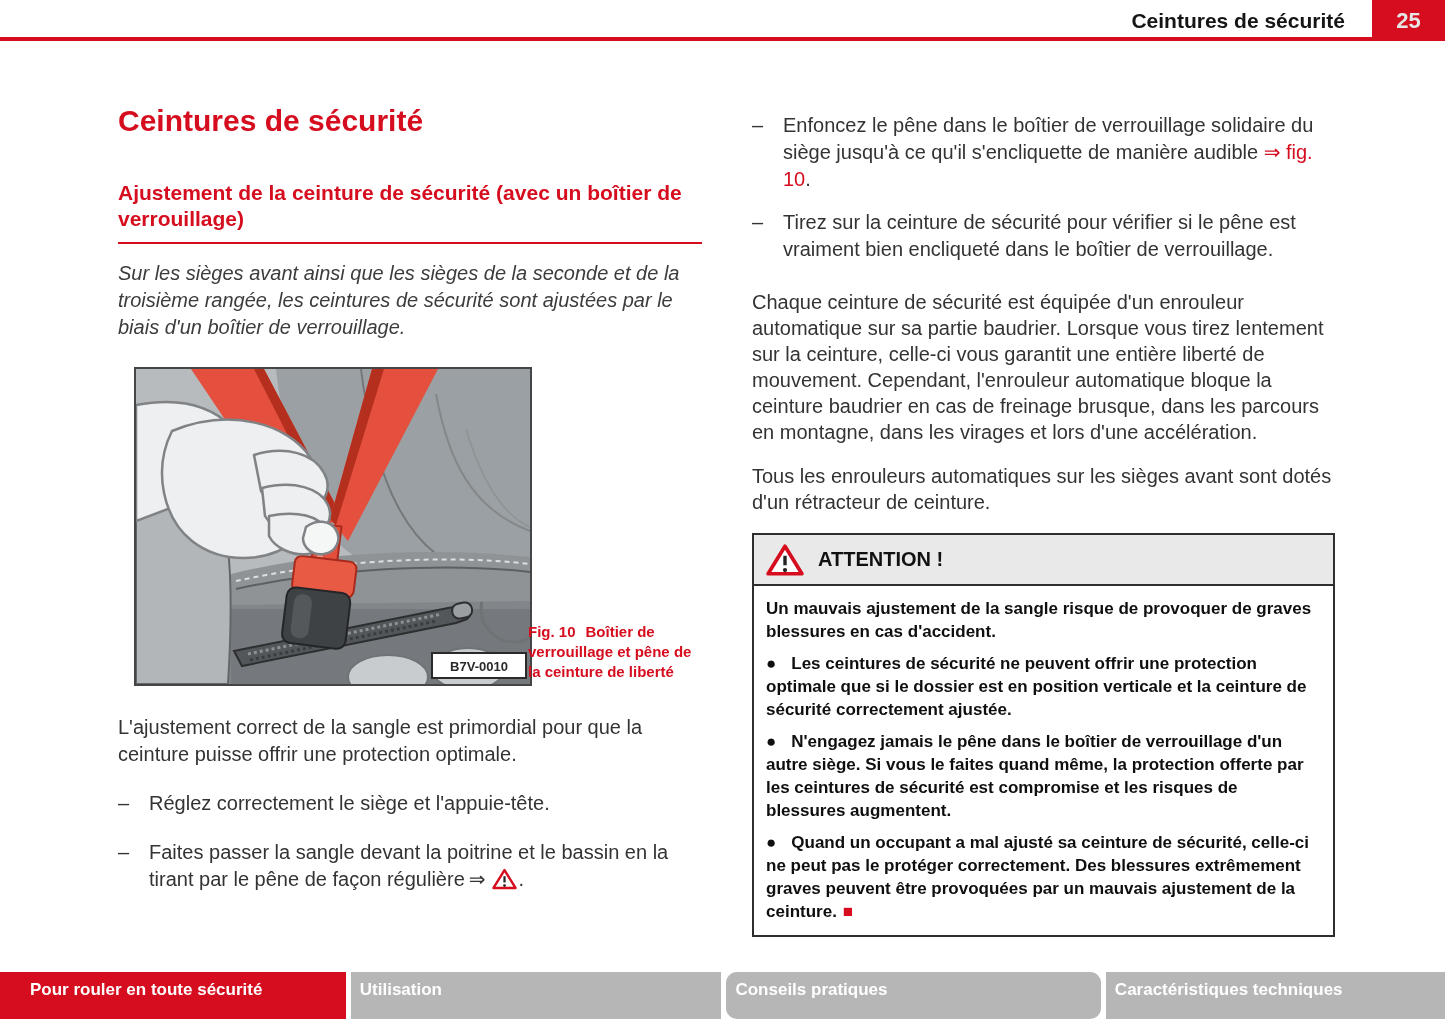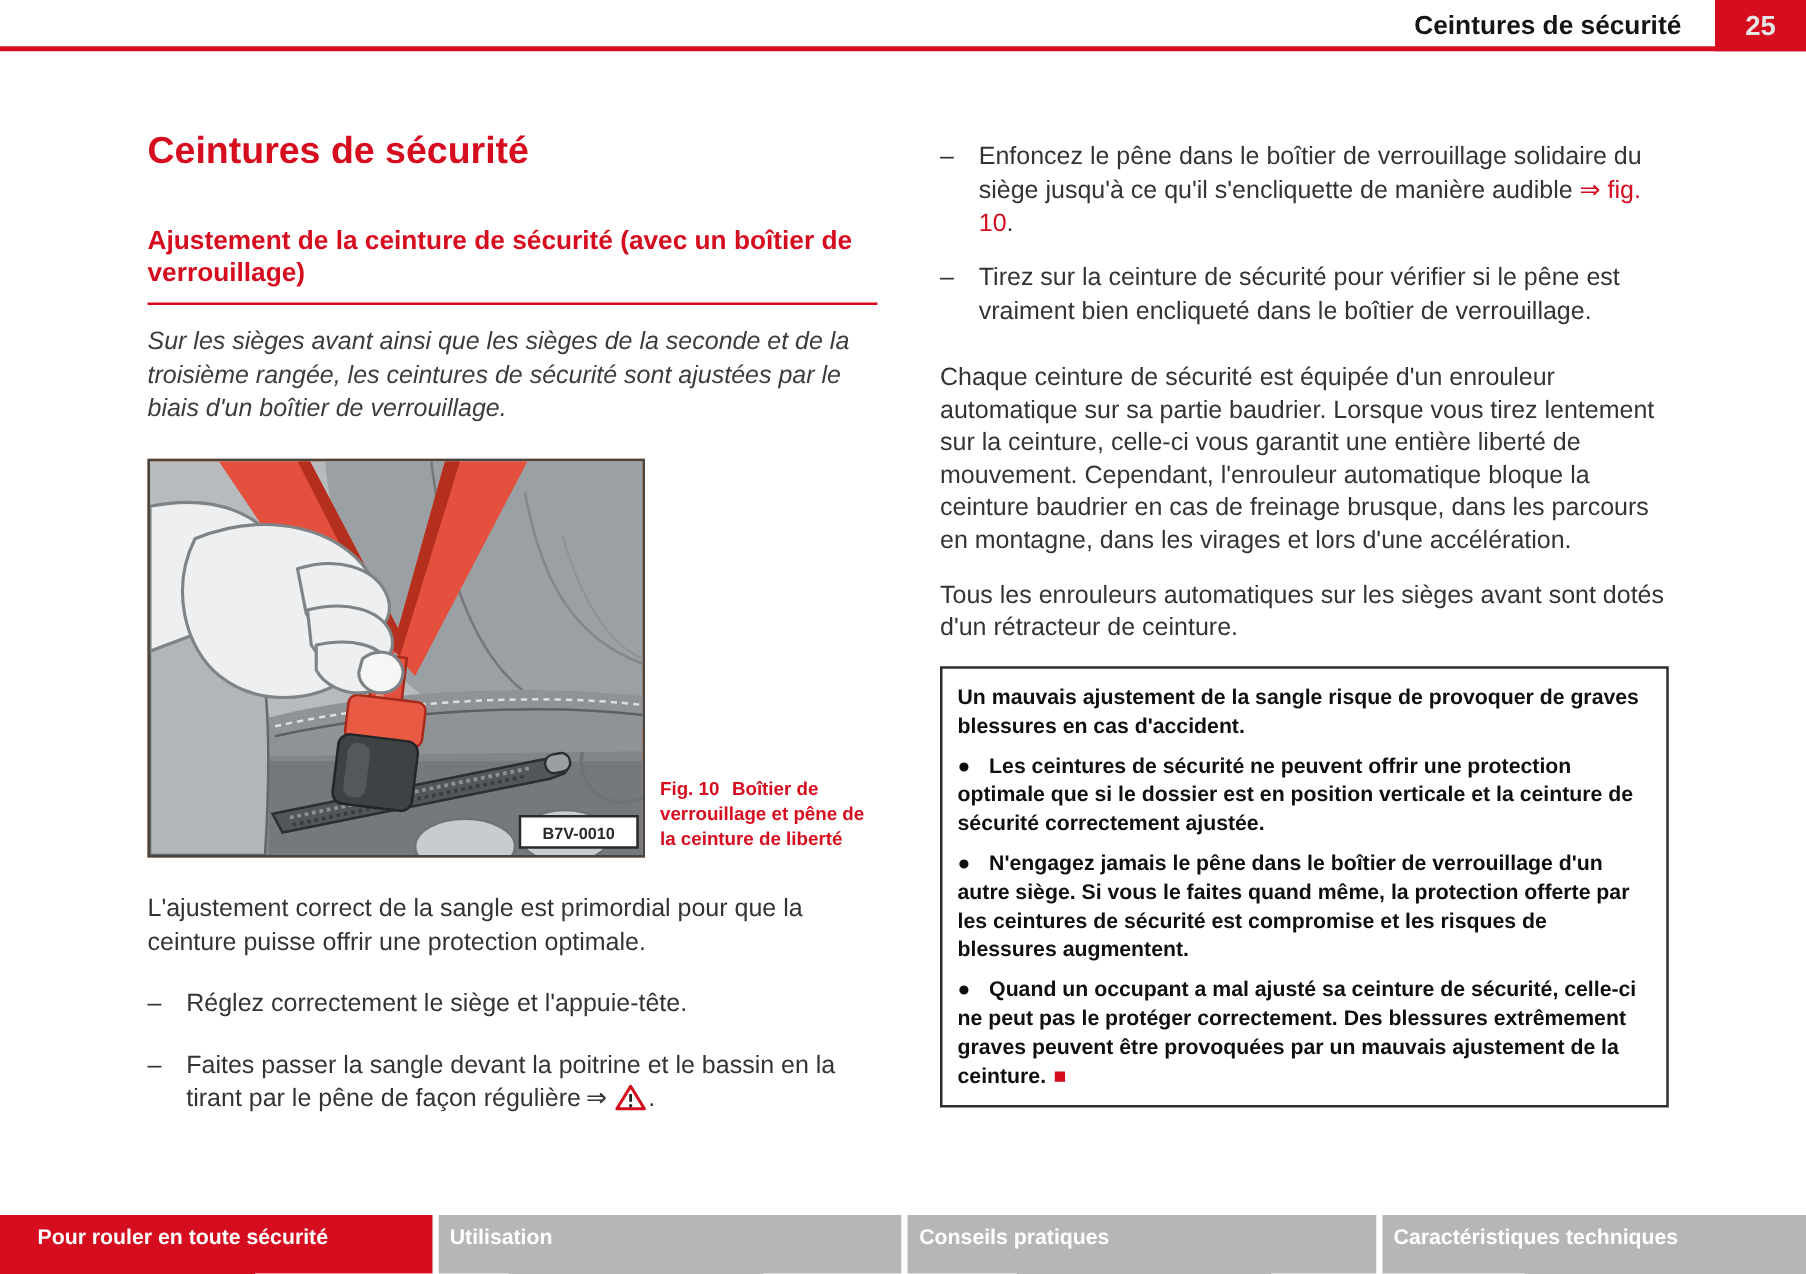--- a/index.html
+++ b/index.html
@@ -26,39 +26,39 @@
     padding-bottom:10px;border-bottom:2px solid var(--red);}
   p.intro{margin:16px 0 0;font-style:italic;font-size:20px;line-height:27px;color:#3c3c3c;}
   p.body{margin:28px 0 0;font-size:20px;line-height:27px;color:var(--ink);}
   .dash-item{position:relative;margin:22px 0 0;padding-left:31px;font-size:20px;line-height:27px;color:var(--ink);}
   .dash-item .dash{position:absolute;left:0;top:0;}
   .ref-red{color:var(--red);}
   .inline-warn-icon{vertical-align:-4px;margin:0 2px 0 6px;}
   .arrow-dark{margin-left:4px;}
   
   .figure-row{position:relative;margin-top:26px;height:319px;}
-  .figure-frame{position:absolute;left:0;top:0;width:394px;height:315px;border:2px solid #454545;background:#f97316;}
+  .figure-frame{position:absolute;left:16px;top:0;width:394px;height:315px;border:2px solid #454545;background:#84cc16;}
   .figure-caption{position:absolute;left:410px;bottom:4px;width:178px;color:var(--red);
     font-weight:bold;font-size:15px;line-height:20px;}
   .caption-label{margin-right:10px;}
   
   .warn-box{margin-top:18px;border:2px solid #2e2e2e;background:#fff;}
   .warn-head{display:flex;align-items:center;gap:14px;background:#e9e9e9;
     border-bottom:2px solid #2e2e2e;padding:8px 12px;height:33px;}
   .warn-title{font-size:20px;font-weight:bold;color:#111;}
   .warn-body{padding:2px 12px 12px;}
   .warn-body p{margin:9px 0 0;font-size:17px;line-height:23px;font-weight:bold;color:var(--warn-ink);}
   .bullet-mark{margin-right:15px;}
   .end-square{color:var(--red);margin-left:6px;}
   
   .footer{position:absolute;left:0;bottom:0;width:1445px;height:47px;display:flex;gap:5px;background:#fff;}
   .ftab{height:47px;box-sizing:border-box;color:#fff;font-weight:bold;font-size:17px;padding-top:8px;}
   .ftab-active{width:361px;background:var(--red);padding-left:30px;}
   .ftab-g2{width:388px;background:var(--footer-gray);padding-left:9px;}
-  .ftab-g3{width:392px;background:var(--footer-gray);padding-left:9px;}
+  .ftab-g3{width:392px;background:var(--footer-gray);padding-left:9px;border-radius:11px;}
   .ftab-g4{width:355px;background:var(--footer-gray);padding-left:9px;}
 </style>
 </head>
 <body>
 
 <div class="page">
 
   <div class="header-title">Ceintures de sécurité</div>
   <div class="header-rule"></div>
   <div class="page-num">25</div>
@@ -161,20 +161,28 @@
 
     <div class="dash-item" style="margin-top:16px;">
       <span class="dash">–</span>
       <span>Tirez sur la ceinture de sécurité pour vérifier si le pêne est vraiment bien encliqueté dans le boîtier de verrouillage.</span>
     </div>
 
     <p class="body" style="margin-top:26px;line-height:26px;">Chaque ceinture de sécurité est équipée d'un enrouleur automatique sur sa partie baudrier. Lorsque vous tirez lentement sur la ceinture, celle-ci vous garantit une entière liberté de mouvement. Cependant, l'enrouleur automatique bloque la ceinture baudrier en cas de freinage brusque, dans les parcours en montagne, dans les virages et lors d'une accélération.</p>
     <p class="body" style="margin-top:18px;line-height:26px;">Tous les enrouleurs automatiques sur les sièges avant sont dotés d'un rétracteur de ceinture.</p>
 
     <div class="warn-box">
+      <div class="warn-head">
+        <svg width="38" height="34" viewBox="0 0 36 32">
+          <path d="M18 3 L34 29 H2 Z" fill="#ffffff" stroke="#d60d1e" stroke-width="3.5" stroke-linejoin="round"></path>
+          <line x1="18" y1="12" x2="18" y2="21" stroke="#222" stroke-width="3.2"></line>
+          <circle cx="18" cy="25.5" r="2" fill="#222"></circle>
+        </svg>
+        <span class="warn-title">ATTENTION !</span>
+      </div>
       <div class="warn-body">
         <p>Un mauvais ajustement de la sangle risque de provoquer de graves blessures en cas d'accident.</p>
         <p class="warn-bullet">
           <span class="bullet-mark">●</span><span>Les ceintures de sécurité ne peuvent offrir une protection optimale que si le dossier est en position verticale et la ceinture de sécurité correctement ajustée.</span>
         </p>
         <p class="warn-bullet">
           <span class="bullet-mark">●</span><span>N'engagez jamais le pêne dans le boîtier de verrouillage d'un autre siège. Si vous le faites quand même, la protection offerte par les ceintures de sécurité est compromise et les risques de blessures augmentent.</span>
         </p>
         <p class="warn-bullet">
           <span class="bullet-mark">●</span><span>Quand un occupant a mal ajusté sa ceinture de sécurité, celle-ci ne peut pas le protéger correctement. Des blessures extrêmement graves peuvent être provoquées par un mauvais ajustement de la ceinture.</span><span class="end-square">■</span>

